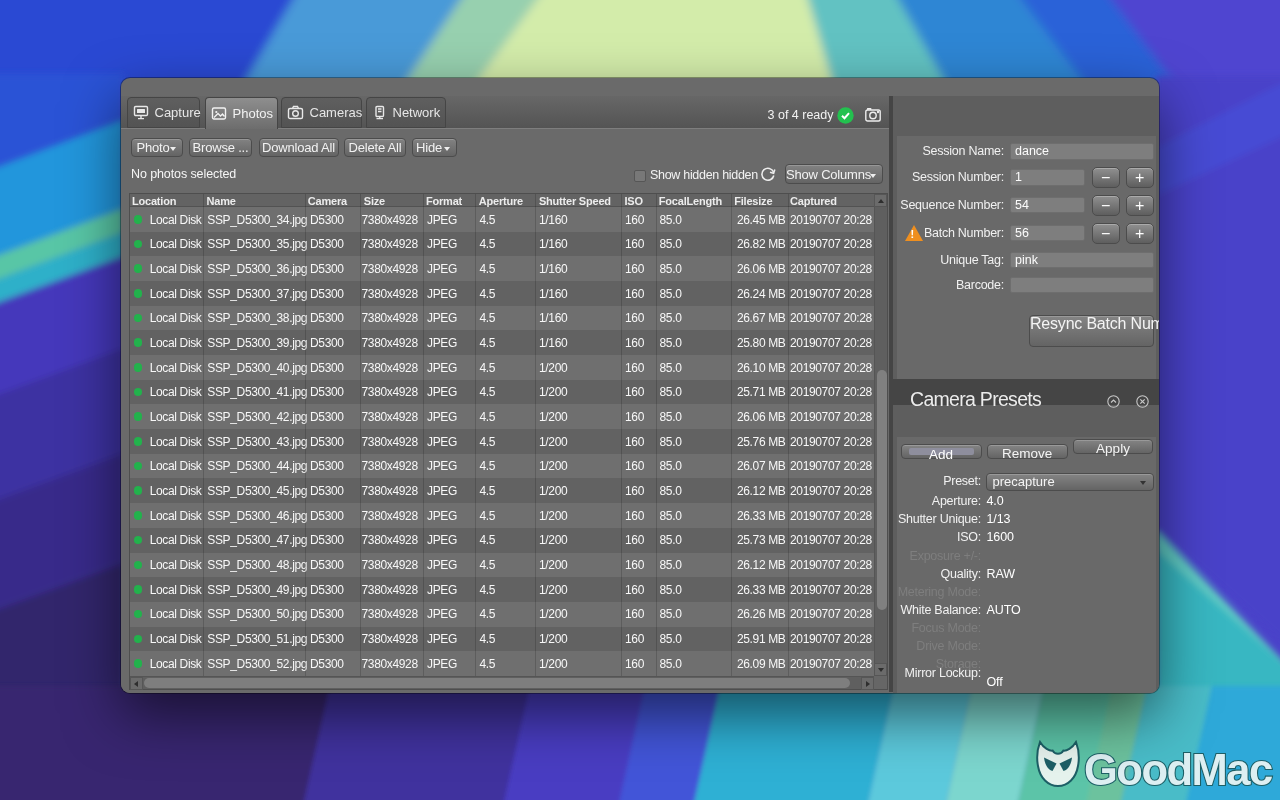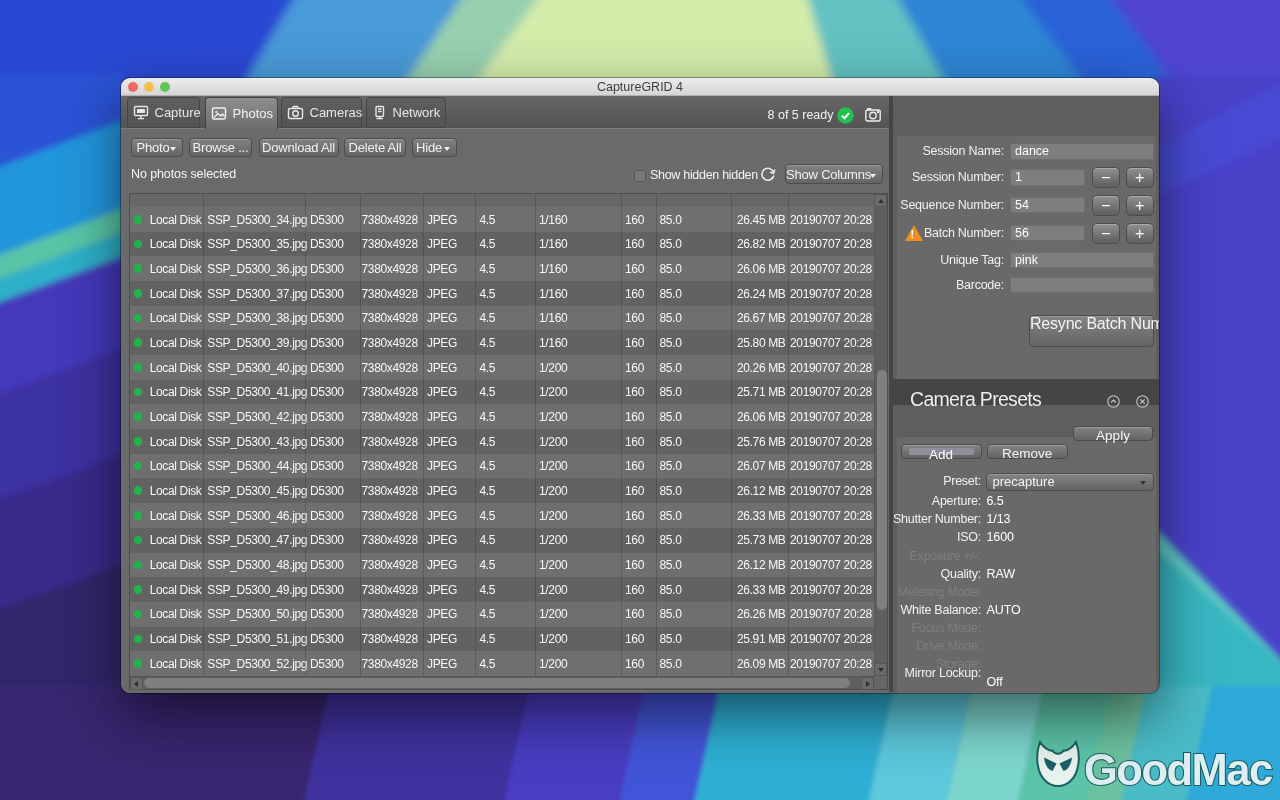--- a/index.html
+++ b/index.html
@@ -117,26 +117,20 @@
   <polygon points="1212,686 1310,686 1310,830 1180,830" fill="#2fa9d9"></polygon>
   </g>
 </svg>
 <svg id="logo" width="240" height="52" viewBox="0 0 240 52">
   <path d="M5 2 C2 10,1.5 18,3 26 C5 38,13 46,23 46 C33 46,41 38,43 26 C44.5 18,44 10,41 2 C37 8.5,31.5 11,28.3 10.6 A6 6 0 0 1 17.7 10.6 C14.5 11,9 8.5,5 2 Z" fill="#e6f3ee" stroke="#1d5f66" stroke-width="2"></path>
   <path d="M9 17.5 L21.5 23.5 L17.5 31 C13 30, 9.8 24.5, 9 17.5 Z" fill="#1d5f66"></path>
   <path d="M37 17.5 L24.5 23.5 L28.5 31 C33 30, 36.2 24.5, 37 17.5 Z" fill="#1d5f66"></path>
   <text x="49" y="45" font-family="Liberation Sans" font-weight="bold" font-size="43.5" fill="#ddeff2" stroke="#1d5f66" stroke-width="2.2" paint-order="stroke" letter-spacing="-1.5">GoodMac</text>
 </svg>
 <div id="win">
-  <div id="titlebar">
-    <div class="tl" style="left:6.5px;background:#ed6a5e"></div>
-    <div class="tl" style="left:22.8px;background:#f4bf4f"></div>
-    <div class="tl" style="left:39.1px;background:#61c454"></div>
-    <div id="title">CaptureGRID 4</div>
-  </div>
   <div id="tabstrip">
     <div class="tab" style="left:6px;width:73px">
       <svg width="16" height="15" viewBox="0 0 16 15">
           <g fill="none" stroke="#e8e8e8" stroke-width="1.4">
             <rect x="1.5" y="1.5" width="13" height="9" rx="1.2"></rect>
             <rect x="4" y="4" width="8" height="4" rx=".5" fill="#e8e8e8" stroke="none"></rect>
             <line x1="8" y1="10.5" x2="8" y2="13"></line>
             <line x1="5" y1="13.6" x2="11" y2="13.6"></line>
           </g>
         </svg>
@@ -163,21 +157,21 @@
       <svg width="15" height="15" viewBox="0 0 15 15">
           <g fill="none" stroke="#e8e8e8" stroke-width="1.4">
             <rect x="4" y="1.5" width="7.5" height="10" rx="1"></rect>
             <line x1="6" y1="4" x2="9.5" y2="4"></line>
             <line x1="6" y1="6.5" x2="9.5" y2="6.5"></line>
             <line x1="7.75" y1="11.5" x2="7.75" y2="13.5"></line>
             <line x1="4.5" y1="13.6" x2="11" y2="13.6"></line>
           </g>
         </svg>
       Network</div>
-    <div id="status3">8 of 5 ready</div>
+    <div id="status3">3 of 4 ready</div>
     <svg style="position:absolute;left:716px;top:11px" width="17" height="17" viewBox="0 0 17 17">
         <circle cx="8.5" cy="8.5" r="8.2" fill="#23c14f"></circle>
         <path d="M5 8.7 L7.5 11.2 L12 6.1" fill="none" stroke="#fff" stroke-width="2"></path>
       </svg>
     <svg style="position:absolute;left:744px;top:11px" width="16" height="15" viewBox="0 0 16 15">
         <g fill="none" stroke="#ededed" stroke-width="1.4">
           <rect x="0.8" y="3" width="14.4" height="11" rx="1.8"></rect>
           <path d="M2.8 3 V1.8 H5.6 V3"></path>
           <circle cx="8" cy="8.5" r="3.2"></circle>
           <circle cx="13" cy="5" r="0.5"></circle>
@@ -193,20 +187,33 @@
     <div id="nops">No photos selected</div>
     <div id="cb"></div>
     <div id="cbl">Show hidden hidden</div>
     <svg id="refresh" width="20" height="20" viewBox="0 0 20 20">
         <path d="M15.5 8 A6 6 0 1 0 15.8 11.5" fill="none" stroke="#ececec" stroke-width="1.6"></path>
         <path d="M16.8 5.5 L15.6 9.3 L12 8.2" fill="none" stroke="#ececec" stroke-width="1.6"></path>
       </svg>
     <div class="btn" style="left:664px;top:34.5px;width:98px;height:20px;line-height:19px;padding-right:12px">Show Columns<span class="arr" style="top:9px"></span></div>
   </div>
   <div id="tbl">
+    <div id="thead">
+        <span class="h" style="left:2.5px">Location</span>
+        <span class="h" style="left:77.1px">Name</span>
+        <span class="h" style="left:178.3px">Camera</span>
+        <span class="h" style="left:234.3px">Size</span>
+        <span class="h" style="left:296.5px">Format</span>
+        <span class="h" style="left:349.3px">Aperture</span>
+        <span class="h" style="left:409.4px">Shutter Speed</span>
+        <span class="h" style="left:495px">ISO</span>
+        <span class="h" style="left:529.3px">FocalLength</span>
+        <span class="h" style="left:604.7px">Filesize</span>
+        <span class="h" style="left:660.5px">Captured</span>
+      </div>
     <div class="trow rl" style="top:13.50px">
         <span class="dot"></span>
         <span class="c loc">Local Disk</span>
         <span class="c" style="left:77.8px">SSP_D5300_34.jpg</span>
         <span class="c" style="left:180.5px">D5300</span>
         <span class="c" style="left:232px">7380x4928</span>
         <span class="c" style="left:297.5px">JPEG</span>
         <span class="c" style="left:350px">4.5</span>
         <span class="c" style="left:409.5px">1/160</span>
         <span class="c" style="left:495.5px">160</span>
@@ -288,21 +295,21 @@
         <span class="dot"></span>
         <span class="c loc">Local Disk</span>
         <span class="c" style="left:77.8px">SSP_D5300_40.jpg</span>
         <span class="c" style="left:180.5px">D5300</span>
         <span class="c" style="left:232px">7380x4928</span>
         <span class="c" style="left:297.5px">JPEG</span>
         <span class="c" style="left:350px">4.5</span>
         <span class="c" style="left:409.5px">1/200</span>
         <span class="c" style="left:495.5px">160</span>
         <span class="c" style="left:530px">85.0</span>
-        <span class="c fsz">20.26 MB</span>
+        <span class="c fsz">26.10 MB</span>
         <span class="c" style="left:660.5px">20190707 20:28</span>
       </div>
 <div class="trow rd" style="top:186.26px">
         <span class="dot"></span>
         <span class="c loc">Local Disk</span>
         <span class="c" style="left:77.8px">SSP_D5300_41.jpg</span>
         <span class="c" style="left:180.5px">D5300</span>
         <span class="c" style="left:232px">7380x4928</span>
         <span class="c" style="left:297.5px">JPEG</span>
         <span class="c" style="left:350px">4.5</span>
@@ -530,28 +537,28 @@
       <svg style="position:absolute;left:243px;top:16px" width="13" height="13" viewBox="0 0 13 13">
           <circle cx="6.5" cy="6.5" r="5.7" fill="none" stroke="#c8c8c8" stroke-width="1.1"></circle>
           <path d="M4.3 4.3 L8.7 8.7 M8.7 4.3 L4.3 8.7" stroke="#c8c8c8" stroke-width="1.2"></path>
         </svg>
     </div>
     <div id="pbody"></div>
     <div class="pbtn" style="left:7.5px;top:348px;width:81px">
         <div style="position:absolute;left:7px;top:3px;right:7px;bottom:3px;background:#8e8e9d;border-radius:2px;line-height:13px;color:#fff">Add</div>
       </div>
     <div class="pbtn" style="left:94px;top:348px;width:80.5px">Remove</div>
-    <div class="pbtn" style="left:180px;top:330px;width:80px">Apply</div>
+    <div class="pbtn" style="left:180px;top:343px;width:80px">Apply</div>
     <div class="plab" style="top:378.5px">Preset:</div>
     <div class="pbtn" style="left:92.5px;top:377.5px;width:168px;height:17.5px;text-align:left;padding-left:6px;line-height:15.5px;font-size:13px">precapture
       <div class="sarr" style="position:absolute;right:7px;top:7px;border-left:3.5px solid transparent;border-right:3.5px solid transparent;border-top:4.5px solid #333"></div>
     </div>
     <div class="plab" style="top:398.9px">Aperture:</div>
-      <div class="pval" style="top:398.9px">6.5</div>
-      <div class="plab" style="top:416.9px">Shutter Number:</div>
+      <div class="pval" style="top:398.9px">4.0</div>
+      <div class="plab" style="top:416.9px">Shutter Unique:</div>
       <div class="pval" style="top:416.9px">1/13</div>
       <div class="plab" style="top:434.9px">ISO:</div>
       <div class="pval" style="top:434.9px">1600</div>
       <div class="plab dim" style="top:453.0px">Exposure +/-:</div>
       <div class="plab" style="top:471.0px">Quality:</div>
       <div class="pval" style="top:471.0px">RAW</div>
       <div class="plab dim" style="top:489.0px">Metering Mode:</div>
       <div class="plab" style="top:507.0px">White Balance:</div>
       <div class="pval" style="top:507.0px">AUTO</div>
       <div class="plab dim" style="top:525.0px">Focus Mode:</div>

